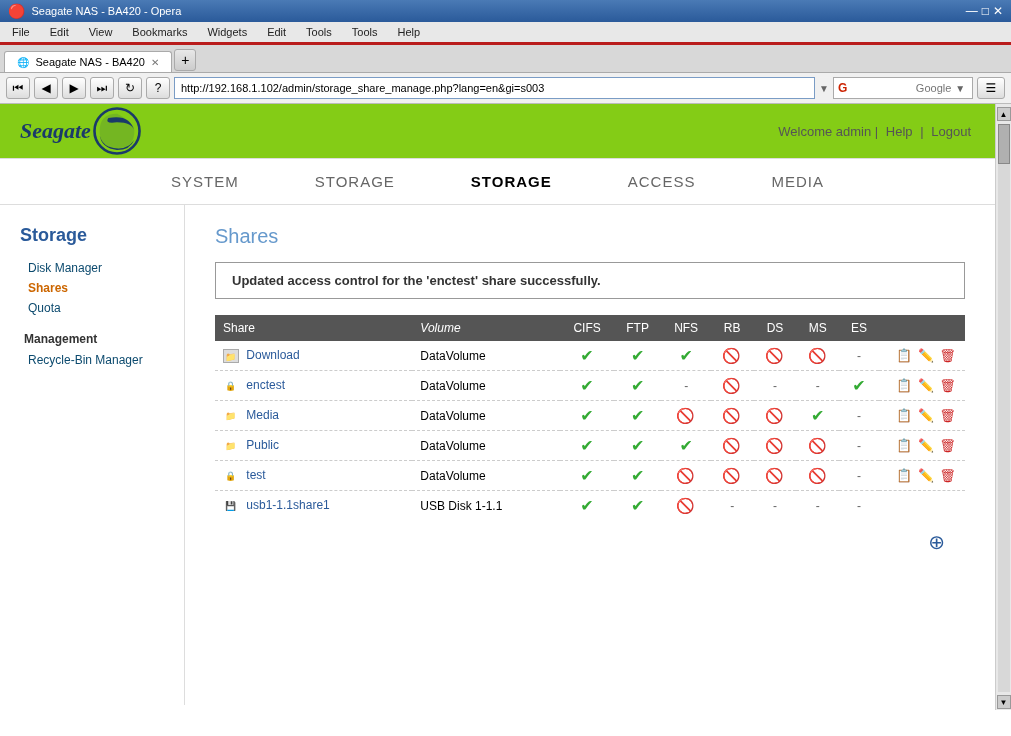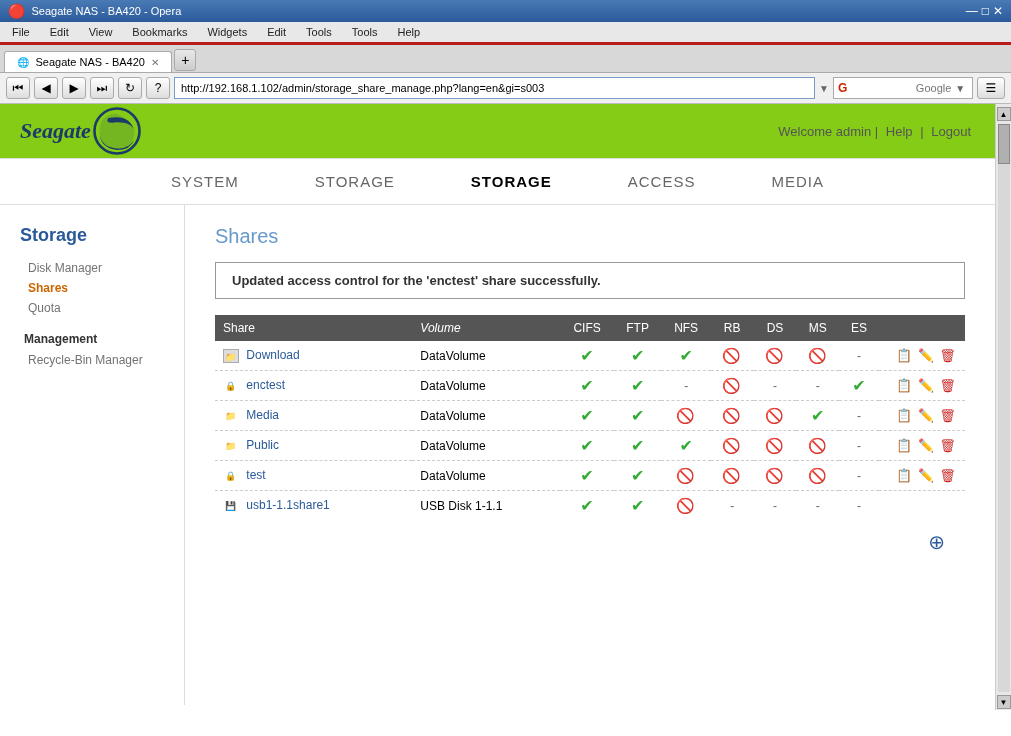--- a/index.html
+++ b/index.html
@@ -156,21 +156,21 @@
     .sidebar-section-title {
       font-size: 18px;
       color: #2a5a9a;
       font-weight: bold;
       margin-bottom: 12px;
     }
     .sidebar-item {
       display: block;
       padding: 3px 4px 3px 8px;
       font-size: 12px;
-      color: #737373;
+      color: #0c4a6e;
       text-decoration: none;
       cursor: pointer;
     }
     .sidebar-item.active {
       color: #cc6600;
       font-weight: bold;
       text-decoration: none;
     }
     .sidebar-section-label {
       font-size: 12px;

